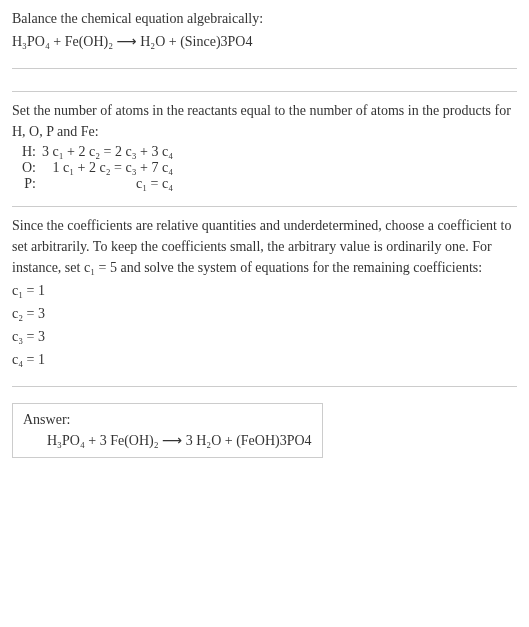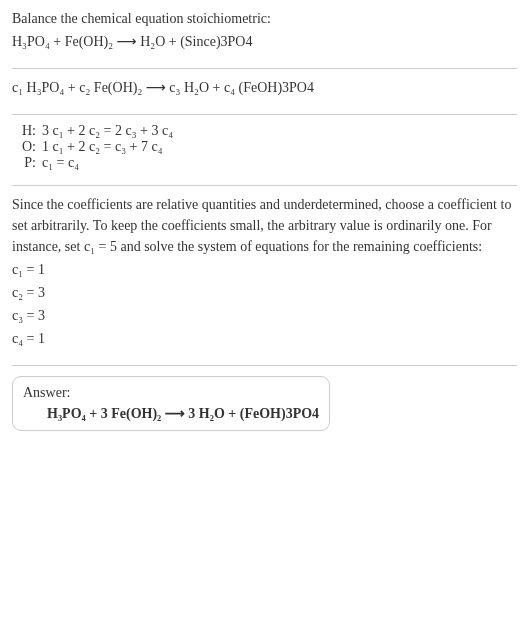--- a/index.html
+++ b/index.html
@@ -41,54 +41,53 @@
       display: table-row;
     }
     .eqn-cell-label {
       display: table-cell;
       text-align: right;
       padding-right: 6px;
       min-width: 24px;
     }
     .eqn-cell-eq {
       display: table-cell;
-      text-align: left;
+      text-align: right;
     }
     .answer-box {
       border: 1px solid #ccc;
-      border-radius: 9px;
+      border-radius: 0;
       padding: 8px 10px;
       display: inline-block;
-      margin-top: 2px;
+      margin-top: 8px;
     }
     .answer-label {
       margin-bottom: 4px;
     }
     .answer-content {
       padding-left: 24px;
-      font-weight: bold;
     }
   </style>
 </head>
 <body>
 
 <div class="section">
-  <div class="line">Balance the chemical equation stoichiometric:</div>
+  <div class="line">Balance the chemical equation algebraically:</div>
   <div class="line">H₃PO₄ + Fe(OH)₂ ⟶ H₂O + (Since)3PO4</div>
 </div>
 
 <hr class="divider">
 
 <div class="section">
-  <div class="line">c₁ H₃PO₄ + c₂ Fe(OH)₂ ⟶ c₃ H₂O + c₄ (FeOH)3PO4</div>
 </div>
 
 <hr class="divider">
 
 <div class="section">
+  <div class="line">Set the number of atoms in the reactants equal to the number of atoms in the products for H, O, P and Fe:</div>
   <div class="eqn-table">
     <div class="eqn-row">
       <div class="eqn-cell-label">H:</div>
       <div class="eqn-cell-eq">3 c₁ + 2 c₂ = 2 c₃ + 3 c₄</div>
     </div>
     <div class="eqn-row">
       <div class="eqn-cell-label">O:</div>
       <div class="eqn-cell-eq">1 c₁ + 2 c₂ = c₃ + 7 c₄</div>
     </div>
     <div class="eqn-row">

